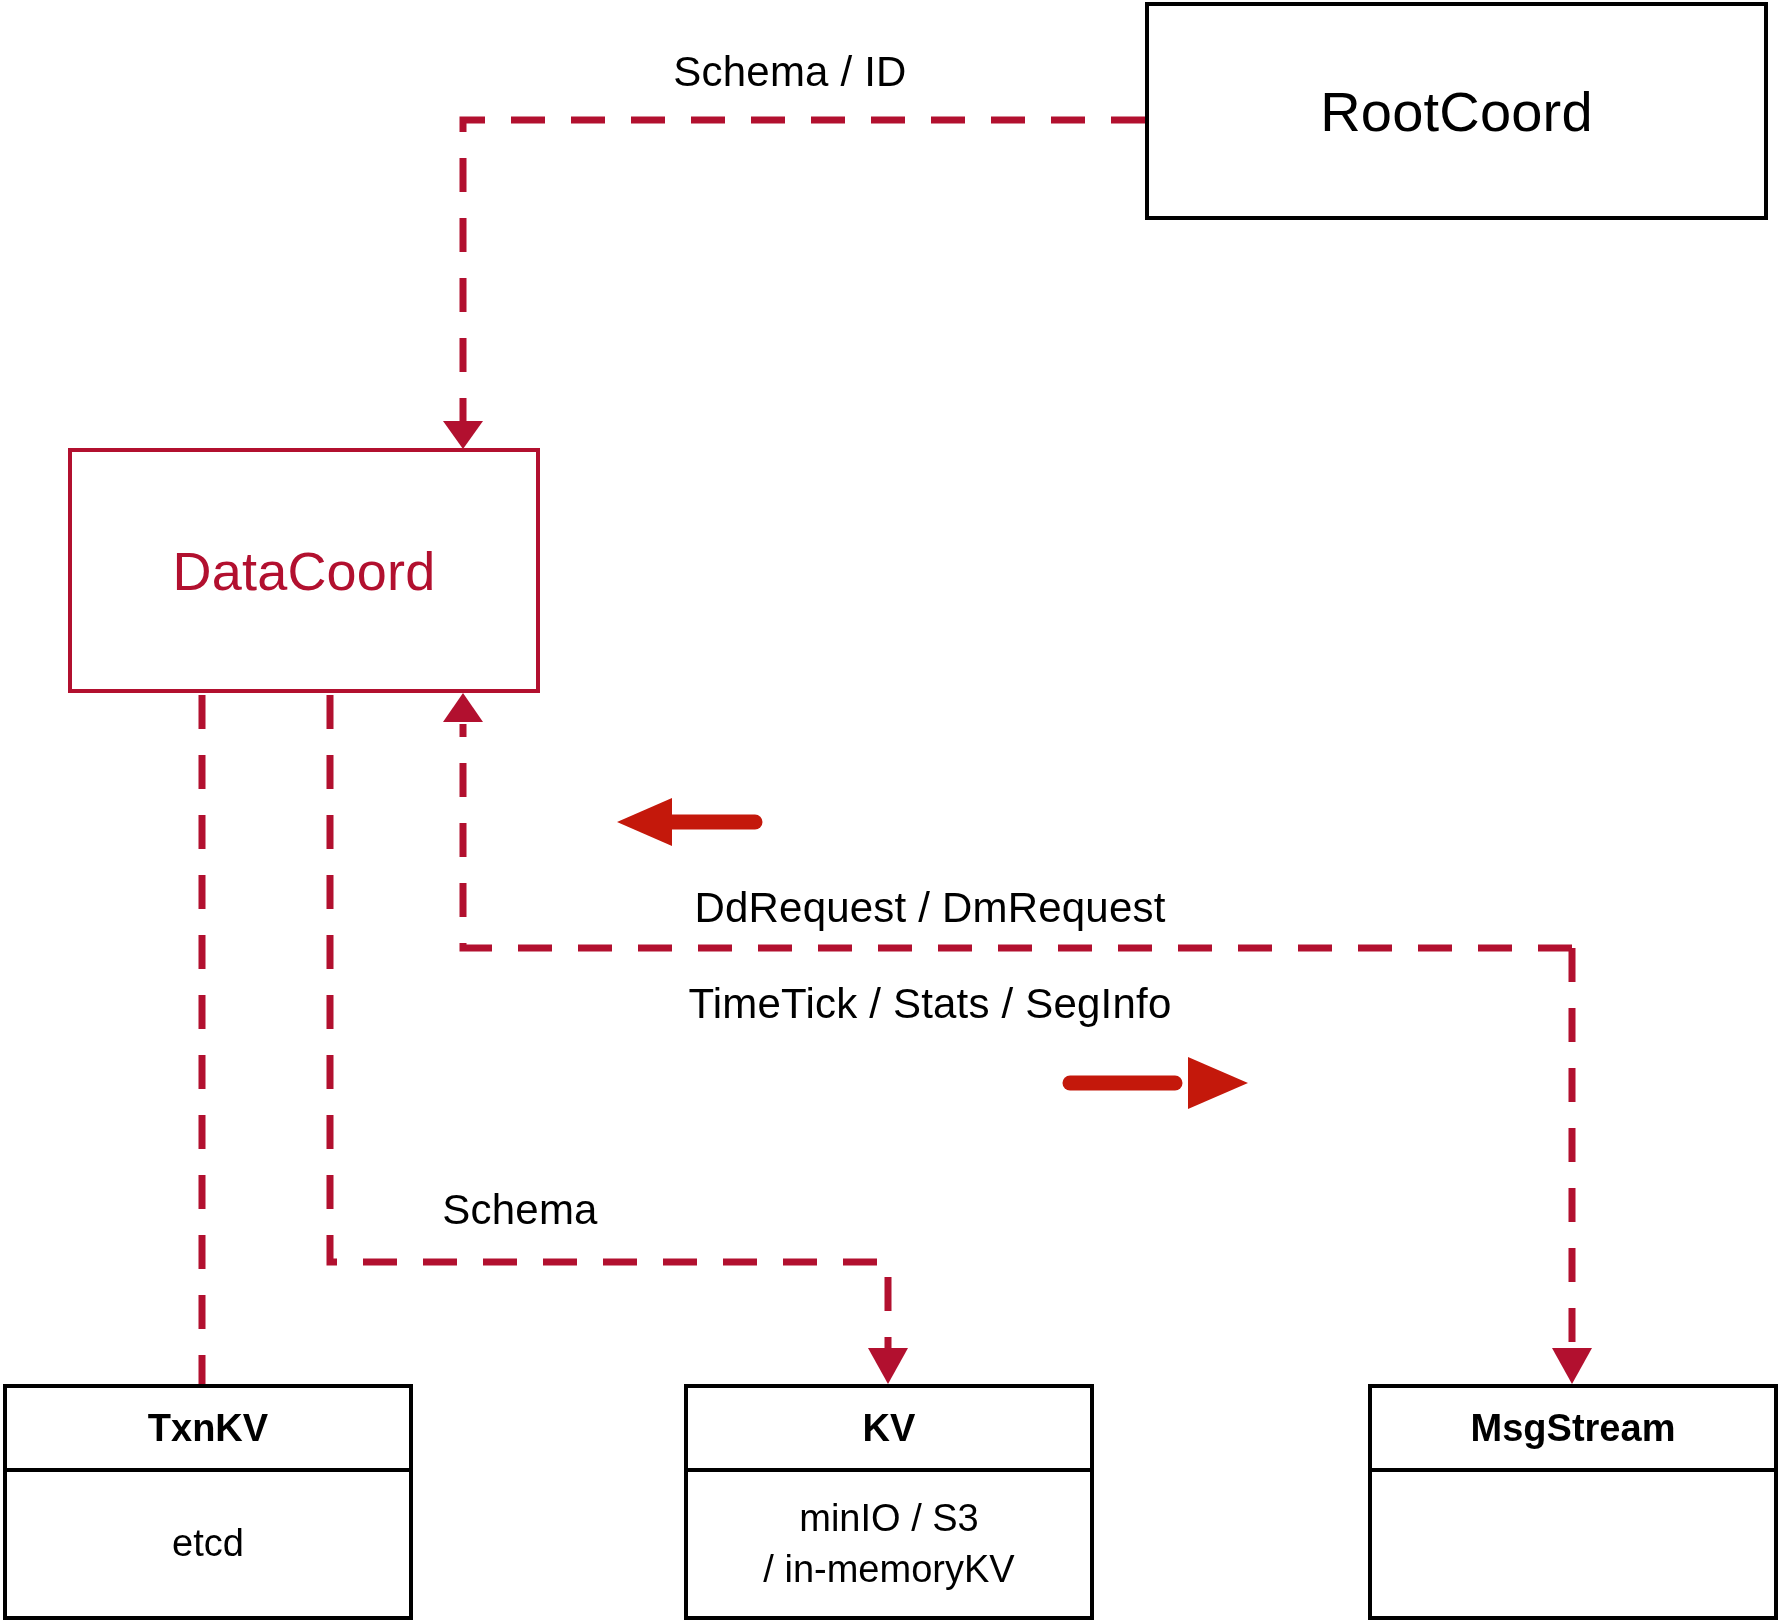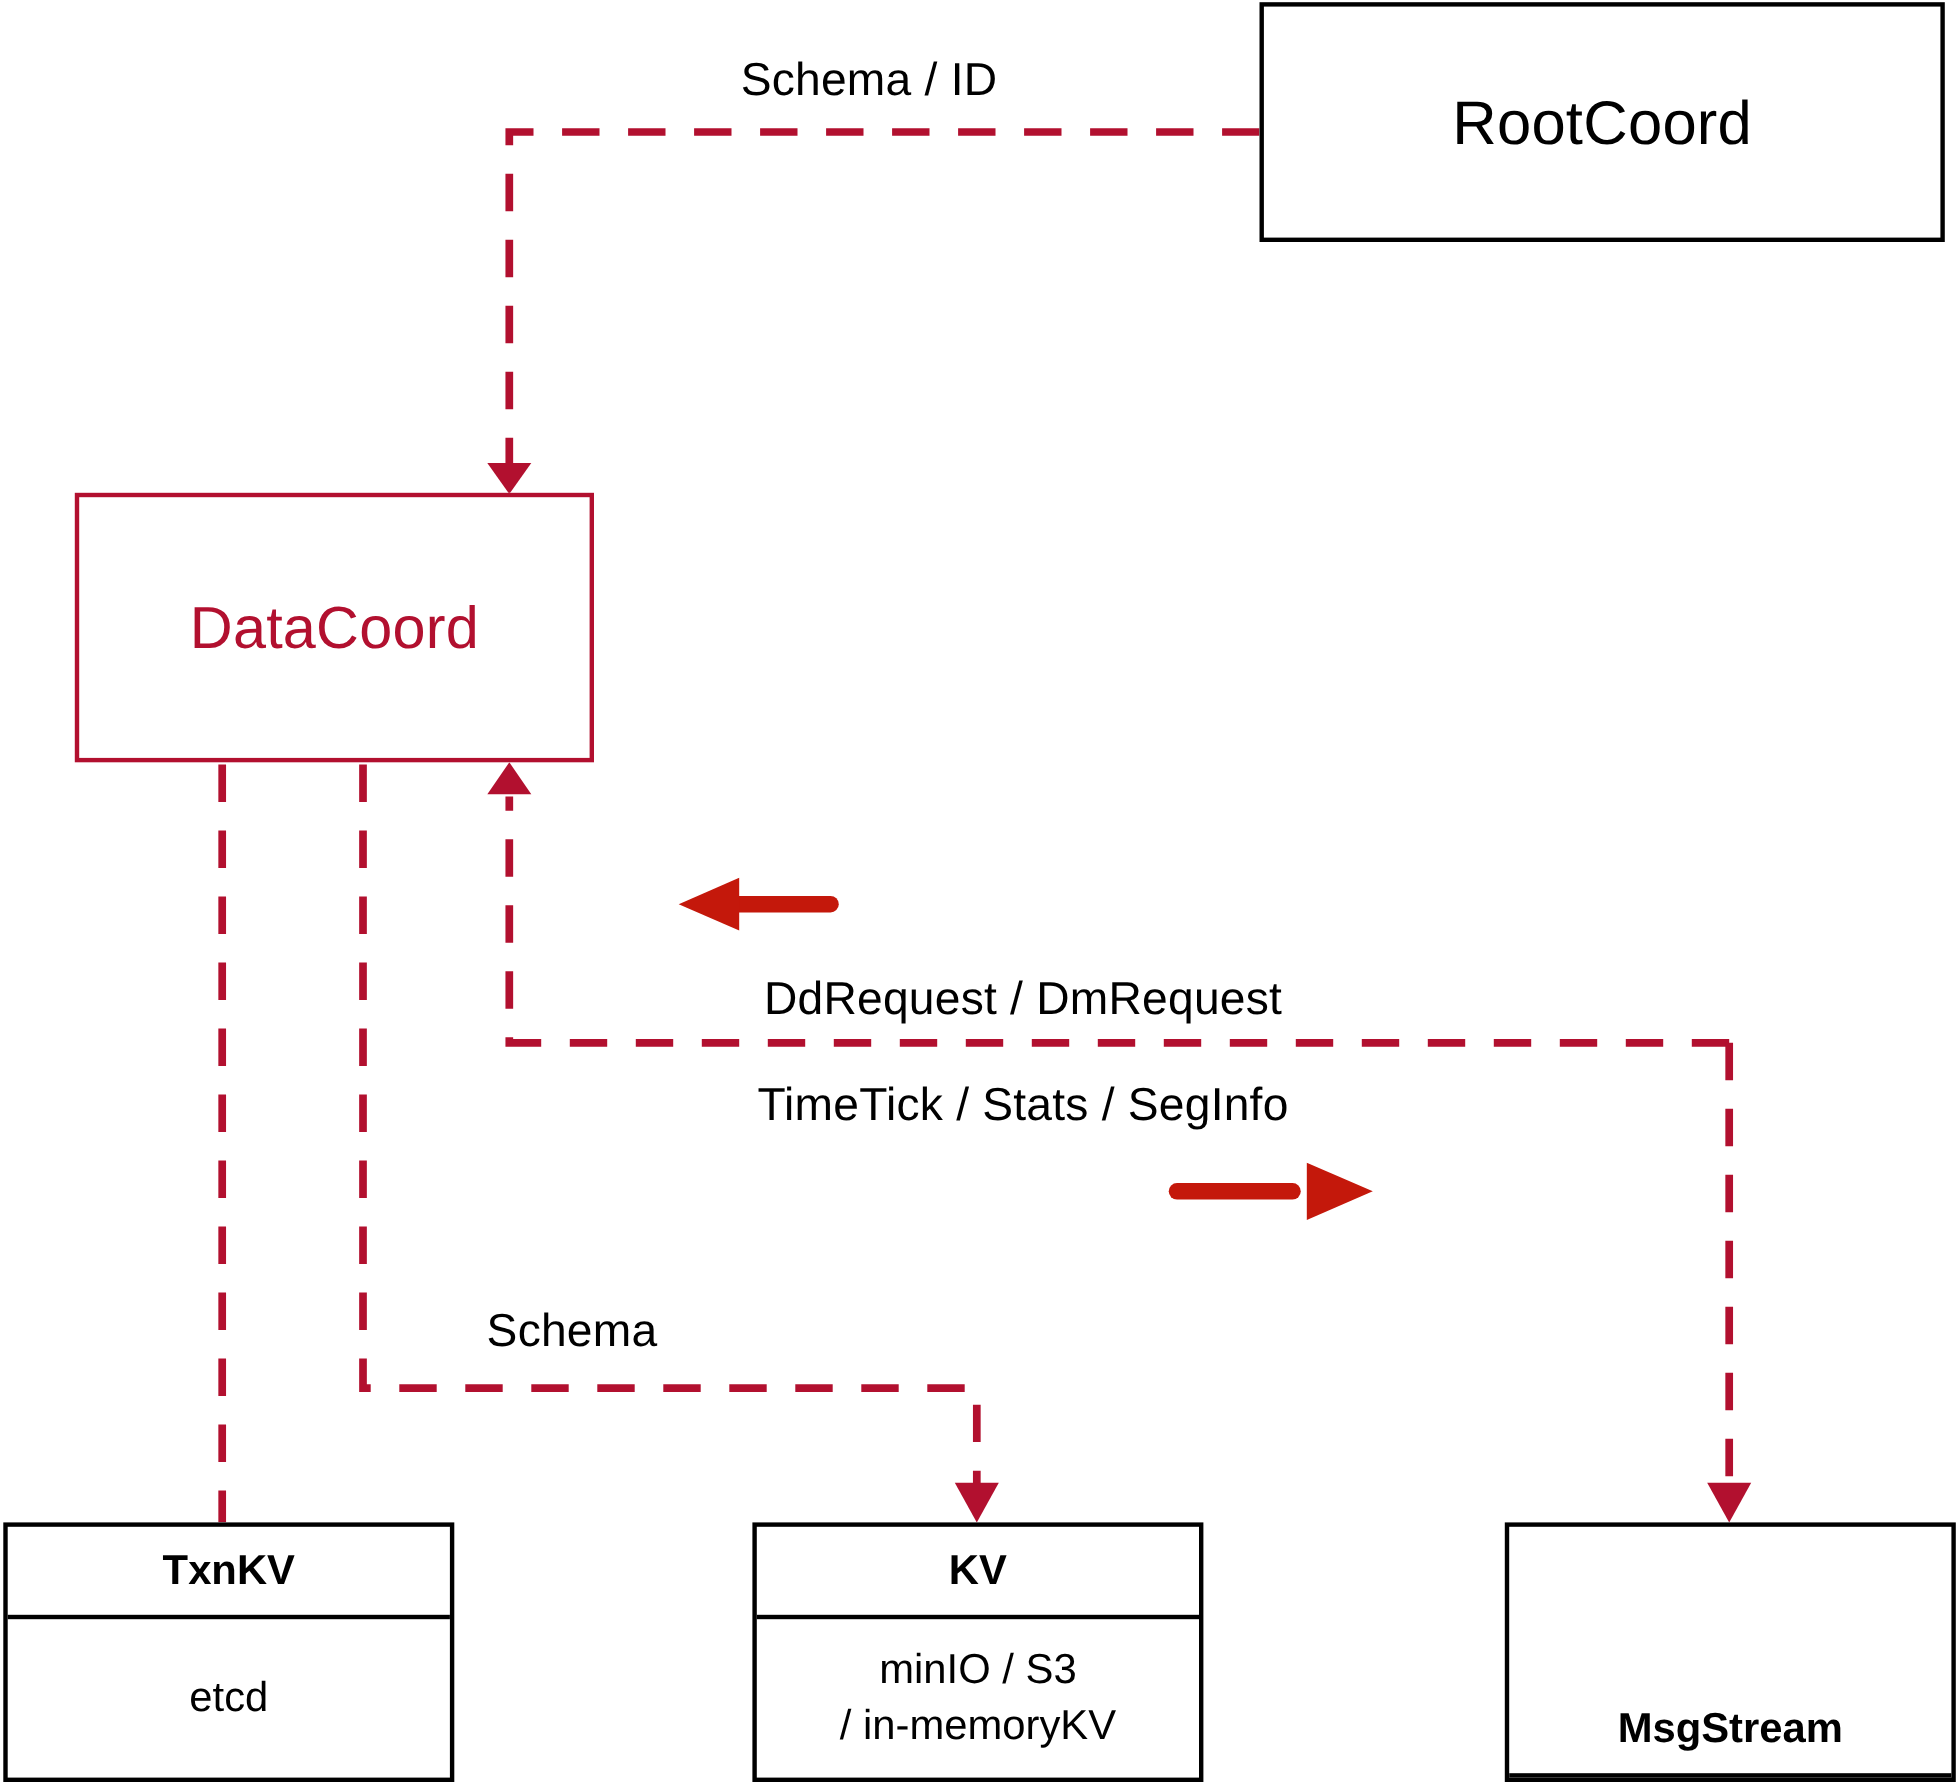--- a/index.html
+++ b/index.html
@@ -157,21 +157,21 @@
   </div>
 
   <div class="node-box split-box" style="left:684px; top:1384px; width:410px; height:236px;">
     <div class="split-header">KV</div>
     <div class="split-body">
       <span class="body-line">minIO / S3</span>
       <span class="body-line">/ in-memoryKV</span>
     </div>
   </div>
 
-  <div class="node-box split-box" style="left:1368px; top:1384px; width:410px; height:236px;justify-content:flex-end;">
+  <div class="node-box split-box" style="left:1368px; top:1384px; width:410px; height:236px;">
     <div class="split-header">MsgStream</div>
   </div>
 
   <div class="edge-label" style="left:745px; top:72px;margin-left:45px;">Schema / ID</div>
 
   <div class="edge-label" style="left:930px; top:1004px;">TimeTick / Stats / SegInfo</div>
 
   <div class="edge-label" style="left:930px; top:908px;">DdRequest / DmRequest</div>
 
   <div class="edge-label" style="left:520px; top:1210px;">Schema</div>

